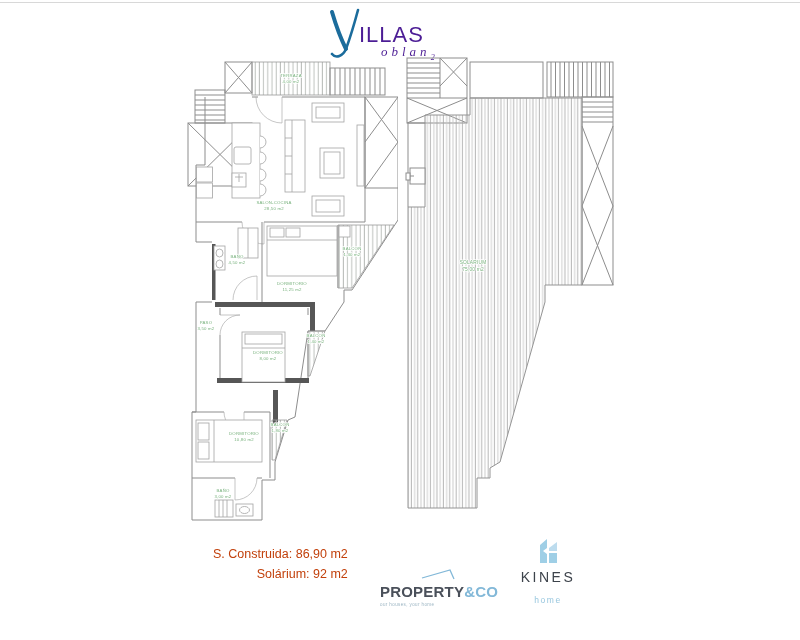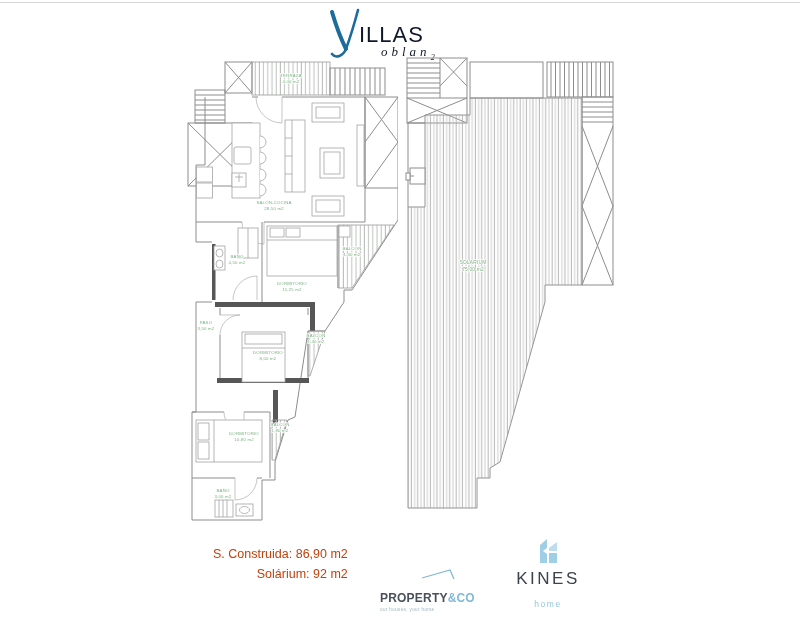--- a/index.html
+++ b/index.html
@@ -2,21 +2,21 @@
 <html><head>
 <meta charset="utf-8">
 <style>
   html,body{margin:0;padding:0;}
   body{
     width:800px;height:640px;position:relative;background:#ffffff;overflow:hidden;
     font-family:"Liberation Sans",sans-serif;color:#2e2e2e;
   }
   .top-rule{position:absolute;top:2px;left:0;width:800px;height:1px;background:#d8d8d8;}
   
-  .brand{position:absolute;left:328px;top:7px;width:140px;height:52px;color:#0f172a;}
+  .brand{position:absolute;left:328px;top:7px;width:140px;height:52px;color:#4c1d95;}
   .brand-v{position:absolute;left:0;top:0;}
   .brand-word{position:absolute;left:31px;top:17px;font-size:22px;letter-spacing:1px;line-height:1;}
   .brand-sub{position:absolute;left:9px;top:38px;font-family:"Liberation Serif",serif;font-style:italic;
              font-size:13px;letter-spacing:4px;line-height:1;margin-left:44px;}
   .brand-sub sub{font-size:8px;letter-spacing:0;}
   
   .plan-svg{position:absolute;}
   .plan-left{left:186px;top:56px;}
   .plan-right{left:400px;top:56px;}
   .w{stroke:#8d8d8d;fill:none;stroke-width:1;}
@@ -26,25 +26,25 @@
   .hatchpoly{fill:url(#hv);stroke:#9a9a9a;stroke-width:.8;}
   .lbl{fill:#79b27e;font-family:"Liberation Sans",sans-serif;font-size:4.3px;text-anchor:middle;
        letter-spacing:.2px;paint-order:stroke;stroke:#ffffff;stroke-width:1.4px;stroke-linejoin:round;}
   .lbl2{font-size:4.8px;}
   
   .details{position:absolute;left:213px;top:541px;}
   .details h1{margin:0;font-size:16.5px;font-weight:700;color:#1f1f1f;letter-spacing:.2px;}
   .details p{margin:6px 0 0 0;font-size:12.5px;color:#c2410c;text-align:right;}
   .prop{position:absolute;left:380px;top:566px;width:100px;}
   .prop-roof{position:absolute;left:40px;top:0;}
-  .prop-text{margin-top:25px;font-size:12px;font-weight:700;color:#4a505a;letter-spacing:.2px;white-space:nowrap;}
+  .prop-text{margin-top:17px;font-size:15px;font-weight:700;color:#4a505a;letter-spacing:.2px;white-space:nowrap;}
   .prop-accent{color:#82b8d8;}
   .prop-tag{font-size:4.5px;color:#9ab4c2;margin-top:2px;letter-spacing:.4px;}
   .kines{position:absolute;left:516px;top:539px;width:64px;text-align:center;}
-  .kines-name{font-size:17px;letter-spacing:2.5px;color:#3d434b;margin-top:2px;}
+  .kines-name{font-size:14px;letter-spacing:2.5px;color:#3d434b;margin-top:2px;}
   .kines-sub{font-size:8.5px;color:#97c6de;letter-spacing:1.5px;margin-top:10px;text-align:center;}
 </style>
 </head>
 <body>
 
 <div class="top-rule"></div>
 
 <div class="brand">
   <span class="brand-v">
     <svg width="34" height="52" viewBox="0 0 34 52">

